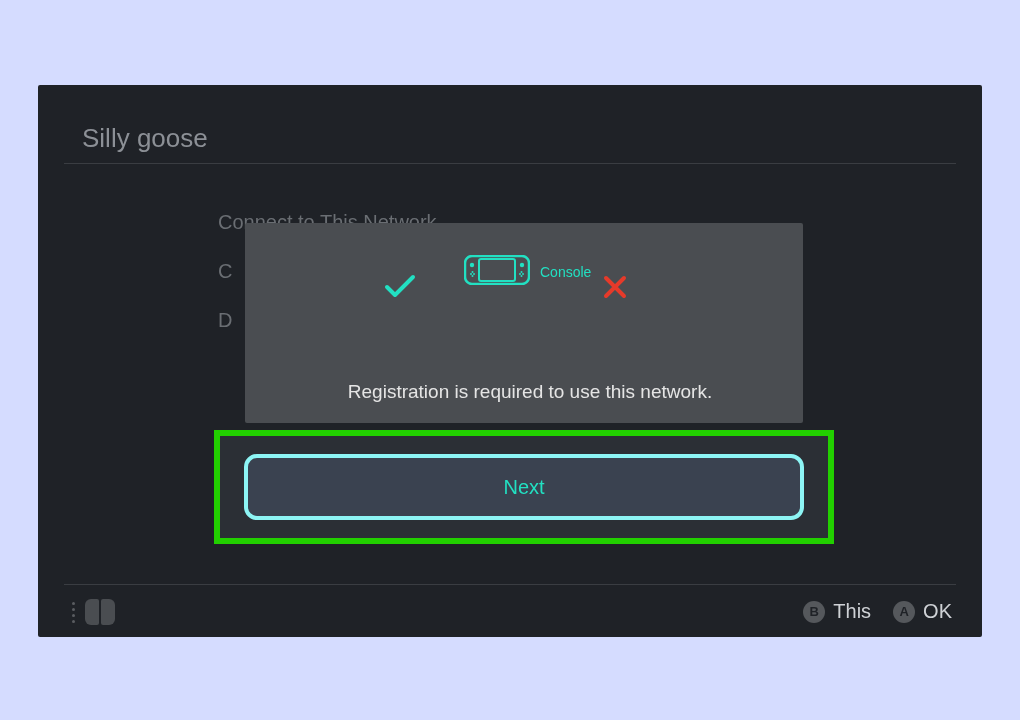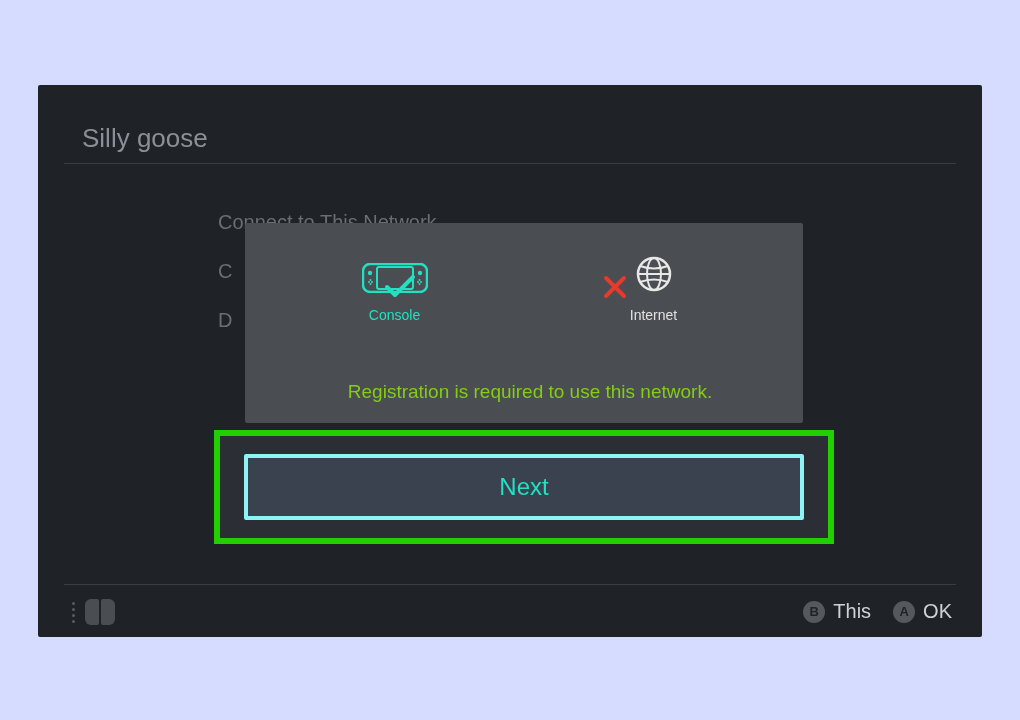--- a/index.html
+++ b/index.html
@@ -66,21 +66,21 @@
     top: 32px;
     left: 0;
     right: 0;
     display: flex;
     justify-content: space-around;
     align-items: flex-end;
     padding: 0 20px;
   }
   .status-item {
     display: flex;
-    flex-direction: column;
+    flex-direction: row;
     align-items: center;
     gap: 10px;
     width: 120px;
   }
   .status-label {
     font-size: 14px;
     color: #e2e2e2;
   }
   .status-label.teal { color: #22e0c2; }
   .connector {
@@ -91,46 +91,46 @@
     justify-content: center;
   }
   .connector.c1 { left: 135px; }
   .connector.c2 { left: 350px; }
   .msg {
     position: absolute;
     bottom: 20px;
     left: 12px;
     right: 0;
     text-align: center;
-    color: #84cc16;
+    color: #e5e5e5;
     font-size: 19px;
   }
   .highlight-box {
     position: absolute;
     left: 176px;
     top: 345px;
     width: 620px;
     height: 114px;
     border: 6px solid #22d000;
     background: #2b2f35;
     display: flex;
     align-items: center;
     justify-content: center;
   }
   .next-btn {
     width: 560px;
     height: 66px;
     border: 4px solid #8df5f5;
-    border-radius: 2px;
+    border-radius: 13px;
     background: #3a4250;
     display: flex;
     align-items: center;
     justify-content: center;
     color: #22e0c2;
-    font-size: 24px;
+    font-size: 20px;
     cursor: pointer;
   }
   .footer-left {
     position: absolute;
     left: 34px;
     bottom: 12px;
     display: flex;
     align-items: center;
     gap: 6px;
   }
@@ -212,32 +212,20 @@
             <circle cx="56" cy="19" r="1" fill="#22e0c2"></circle>
             <circle cx="59" cy="19" r="1" fill="#22e0c2"></circle>
             <circle cx="57.5" cy="17" r="1" fill="#22e0c2"></circle>
             <circle cx="57.5" cy="21" r="1" fill="#22e0c2"></circle>
           </svg>
         </span>
         <span class="status-label teal">Console</span>
       </div>
 
 
-      <div class="status-item">
-        <span>
-          <svg width="38" height="38" viewBox="0 0 38 38">
-            <circle cx="19" cy="19" r="16" fill="none" stroke="#e8e8e8" stroke-width="2.5"></circle>
-            <ellipse cx="19" cy="19" rx="7" ry="16" fill="none" stroke="#e8e8e8" stroke-width="2"></ellipse>
-            <line x1="3" y1="19" x2="35" y2="19" stroke="#e8e8e8" stroke-width="2"></line>
-            <path d="M5 11 Q19 16 33 11" fill="none" stroke="#e8e8e8" stroke-width="2"></path>
-            <path d="M5 27 Q19 22 33 27" fill="none" stroke="#e8e8e8" stroke-width="2"></path>
-          </svg>
-        </span>
-        <span class="status-label">Internet</span>
-      </div>
 
     </div>
 
     <div class="connector c1">
       <svg width="34" height="26" viewBox="0 0 34 26">
         <path d="M4 14 L12 22 L30 4" fill="none" stroke="#22e0c2" stroke-width="4" stroke-linecap="round" stroke-linejoin="round"></path>
       </svg>
     </div>
 
     <div class="connector c2">

